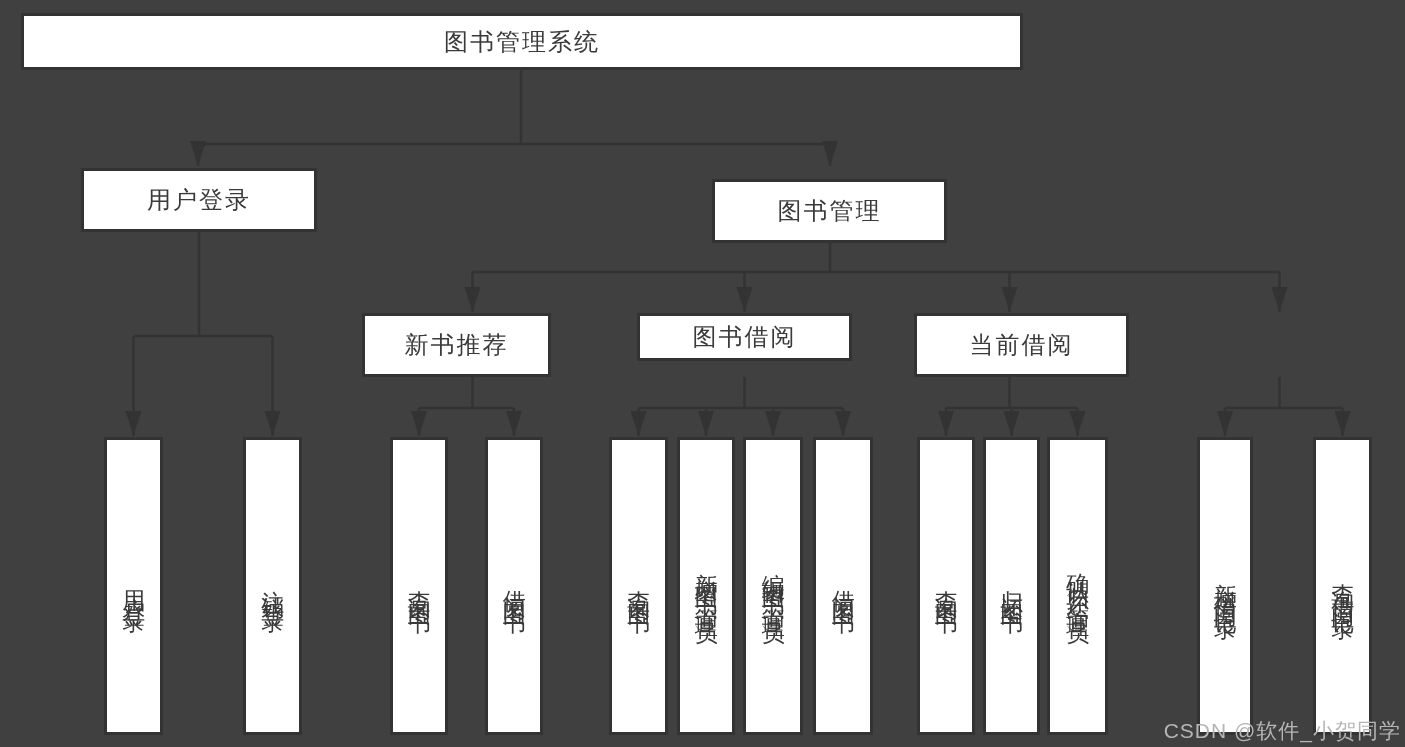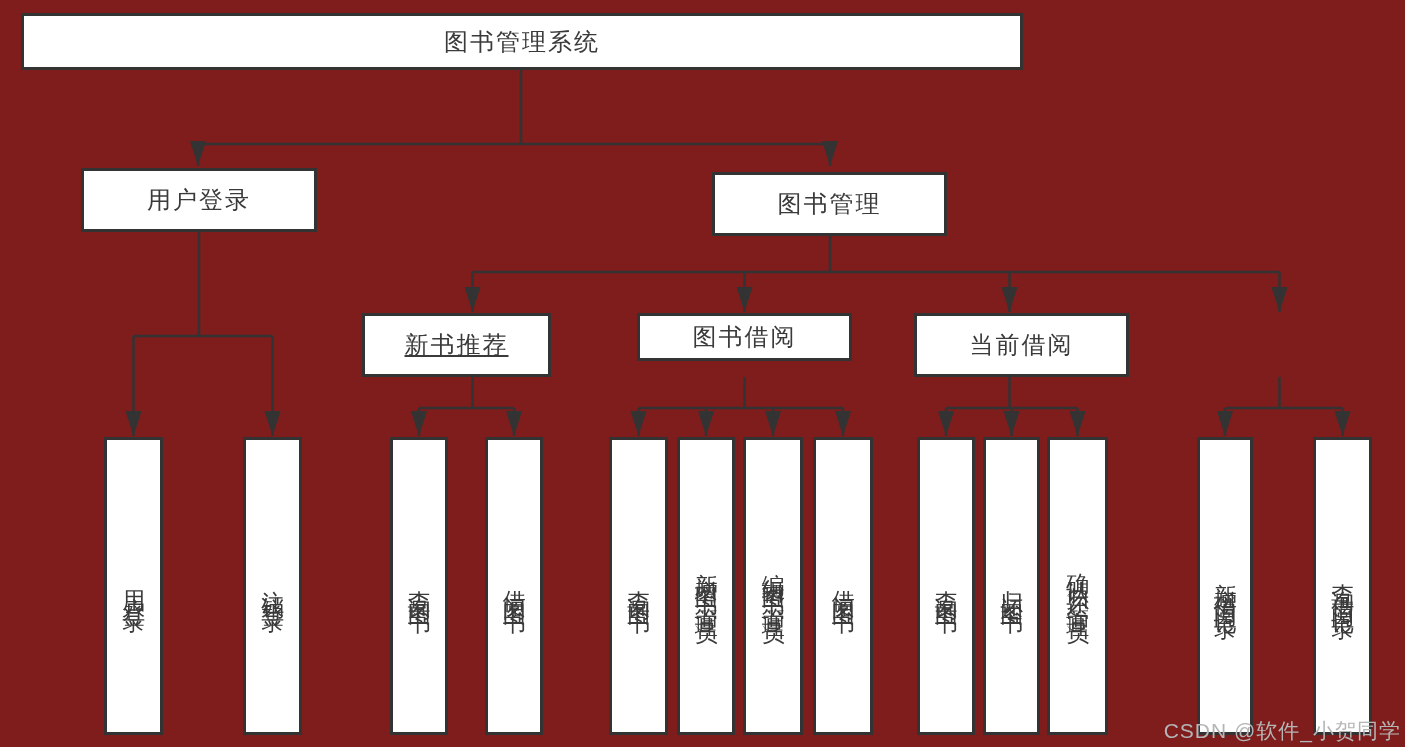--- a/index.html
+++ b/index.html
@@ -1,19 +1,19 @@
 <!DOCTYPE html>
 <html><head>
 <meta charset="utf-8">
 <style>
   html, body { margin:0; padding:0; background:#ffffff; }
   body { font-family:"Liberation Sans", sans-serif; }
   .canvas {
     position:relative; width:1405px; height:747px;
-    background:#7f1d1d; overflow:hidden;
+    background:#404040; overflow:hidden;
   }
   .connectors { position:absolute; left:0; top:0; width:1405px; height:747px; }
   .node {
     position:absolute; box-sizing:border-box;
     border:3px solid #333333; background:#ffffff;
     display:flex; align-items:center; justify-content:center;
     color:#3a3a3a;
   }
   .h-label { font-size:24px; letter-spacing:2px; white-space:nowrap; }
   .v-label {
@@ -82,25 +82,25 @@
     </g>
   </svg>
 
   <div class="node" style="left:21px; top:13px; width:1002px; height:57px;">
     <span class="h-label">图书管理系统</span>
   </div>
 
   <div class="node" style="left:81px; top:168px; width:236px; height:64px;">
     <span class="h-label">用户登录</span>
   </div>
-  <div class="node" style="left:712px; top:172px; width:235px; height:64px;">
+  <div class="node" style="left:712px; top:179px; width:235px; height:64px;">
     <span class="h-label">图书管理</span>
   </div>
 
-  <div class="node" style="left:362px; top:313px; width:189px; height:64px;text-decoration:underline;">
+  <div class="node" style="left:362px; top:313px; width:189px; height:64px;">
     <span class="h-label">新书推荐</span>
   </div>
   <div class="node" style="left:637px; top:313px; width:215px; height:48px;">
     <span class="h-label">图书借阅</span>
   </div>
   <div class="node" style="left:902px; top:313px; width:215px; height:64px;margin-left:12px;">
     <span class="h-label">当前借阅</span>
   </div>
 
   <div class="node" style="left:104px; top:437px; width:59px; height:298px;">

